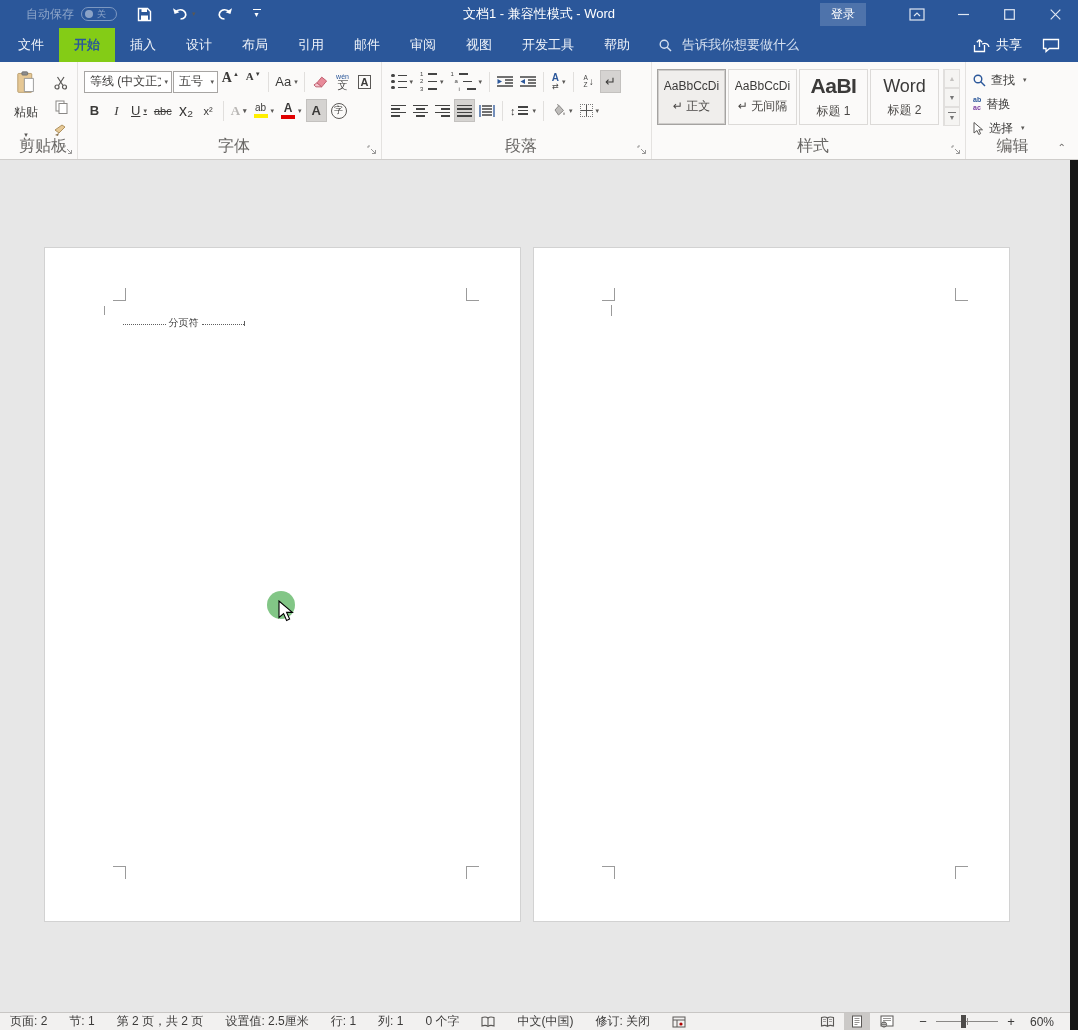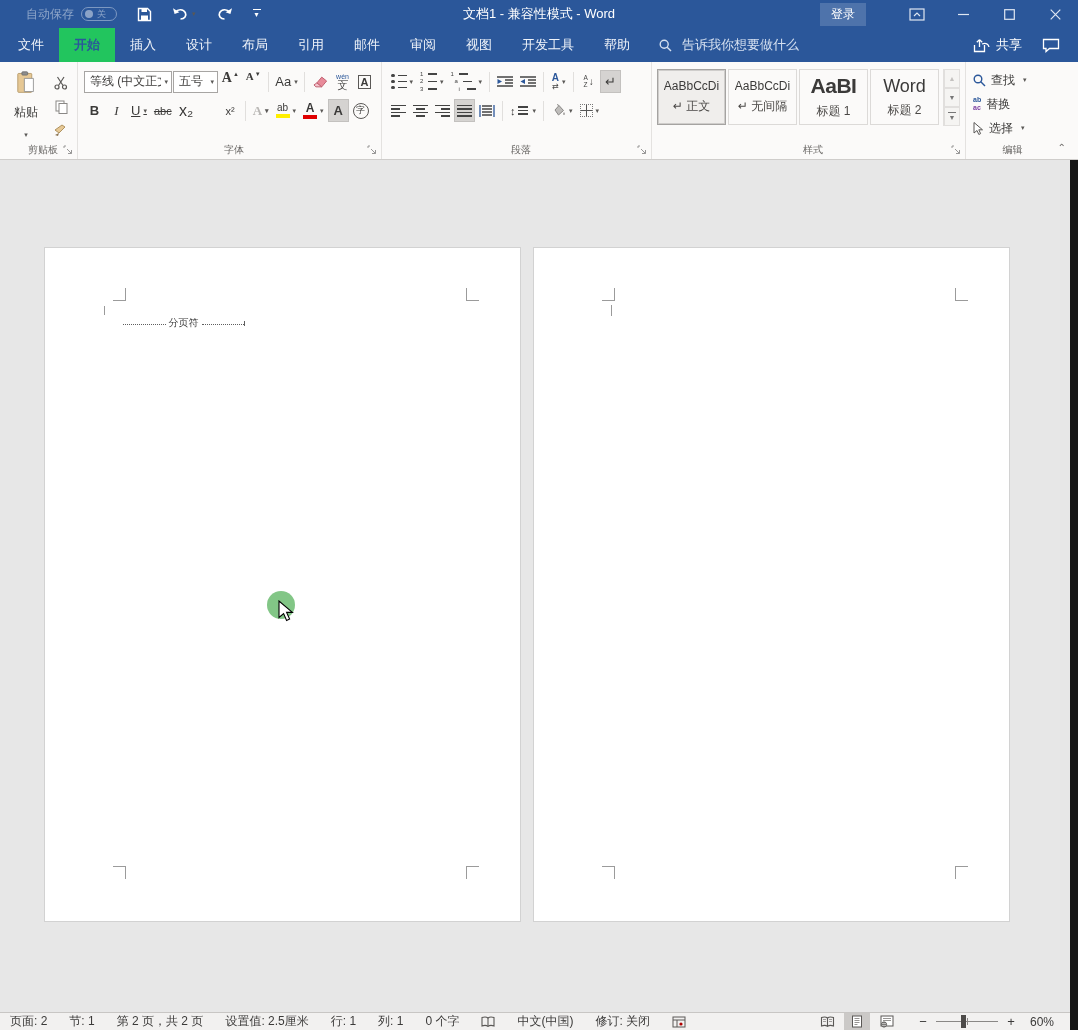--- a/index.html
+++ b/index.html
@@ -24,29 +24,29 @@
     align-items:center; justify-content:center; font-size:13px; pointer-events:none; color:#fff; }
   .tb-right { margin-left:auto; display:flex; align-items:center; height:100%; }
   .signin { background:rgba(255,255,255,.17); padding:3px 11px; margin-right:28px; cursor:pointer; }
   .winbtn { width:46px; height:28px; display:flex; align-items:center; justify-content:center; cursor:pointer; color:#e8eef7; }
   .winbtn svg { display:block; }
   
   .tabrow { position:absolute; top:28px; left:0; right:0; height:34px; background:#2b579a;
     display:flex; align-items:stretch; color:#f0f4fa; font-size:13px; z-index:55; }
   .tab { padding:0 15px; display:flex; align-items:center; cursor:pointer; white-space:nowrap; }
   .tab.file { margin-left:3px; }
-  .tab.active { background:#22c55e; color:#2b579a; font-weight:bold; }
+  .tab.active { background:#84cc16; color:#2b579a; font-weight:bold; }
   .tab-search { display:flex; align-items:center; gap:10px; margin-left:14px; color:#d5e0f0; cursor:pointer; }
   .tabrow-right { margin-left:auto; display:flex; align-items:center; gap:20px; margin-right:18px; }
   .share-btn { display:flex; align-items:center; gap:6px; cursor:pointer; color:#fff; }
   
   .ribbon { position:absolute; top:62px; left:0; right:0; height:98px; background:#fbfaf9;
     border-bottom:1px solid #cfcdcb; display:flex; z-index:50; }
   .group { position:relative; border-right:1px solid #e4e2e0; padding:5px 3px 18px; }
-  .group-label { position:absolute; bottom:2px; left:9px; right:0; text-align:center; font-size:10px; color:#696765; }
+  .group-label { position:absolute; bottom:2px; left:9px; right:0; text-align:center; font-size:16px; color:#696765; }
   .launcher { position:absolute; bottom:3px; right:3px; width:11px; height:11px; cursor:pointer; opacity:.75; }
   .row { display:flex; align-items:center; height:29px; gap:1px; padding:0 3px; }
   .btn { display:inline-flex; align-items:center; justify-content:center; height:23px; min-width:21px;
     padding:0 2px; font-size:13px; color:#3b3a39; cursor:pointer; border:1px solid transparent; }
   .btn.toggled { background:#d5d3d1; border-color:#c3c1bf; }
   .dd::after { content:"▾"; font-size:7px; margin-left:3px; color:#5a5856; }
   .sep { width:1px; height:20px; background:#e1dfdd; margin:0 3px; }
   .combo { border:1px solid #a7a5a3; background:#fff; height:22px; display:flex; align-items:center;
     padding:0 3px 0 5px; font-size:12px; cursor:pointer; white-space:nowrap; }
   .combo .txt { overflow:hidden; }
@@ -323,21 +323,21 @@
         </span>
     </div>
     <div class="row">
       <span class="btn g-bold">B</span>
       <span class="btn g-italic">I</span>
       <span class="btn g-under dd">
           <span>U</span>
         </span>
       <span class="btn g-strike">abc</span>
       <span class="btn" style="font-size:16px;">x₂</span>
-      <span class="btn" style="font-size:11px;margin-left:22px;">x²</span>
+      <span class="btn" style="font-size:11px;">x²</span>
       <span class="sep"></span>
       <span class="btn dd fx-gray">
           <span>A</span>
         </span>
       <span class="btn dd">
         <span class="bar-under">
             <b style="font-size:10px;font-weight:normal;">ab</b>
             <i style="background:#ffef00;"></i>
           </span>
       </span>

